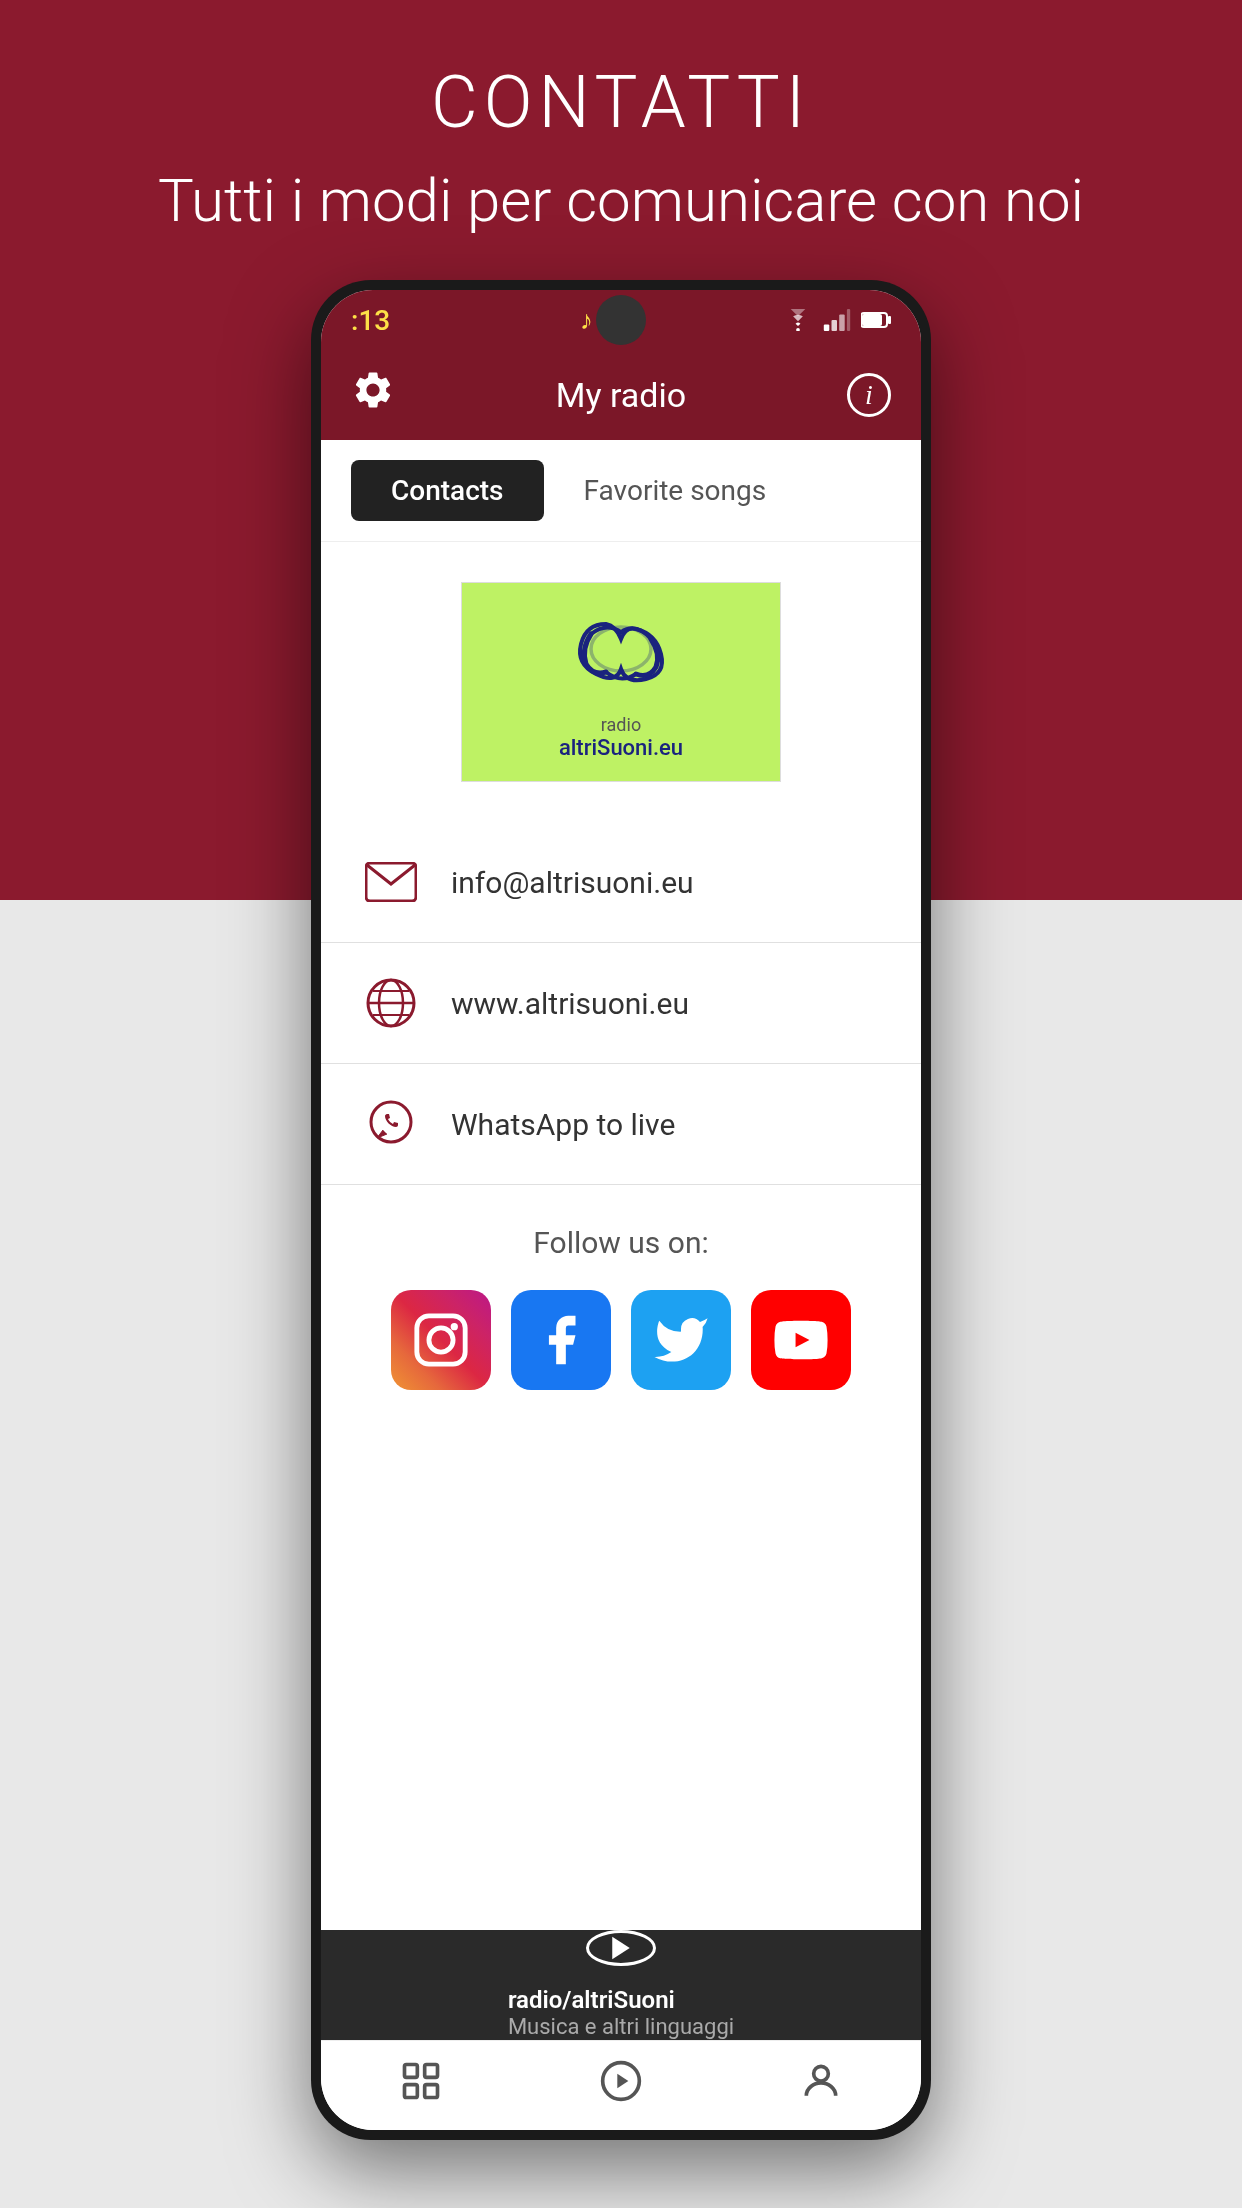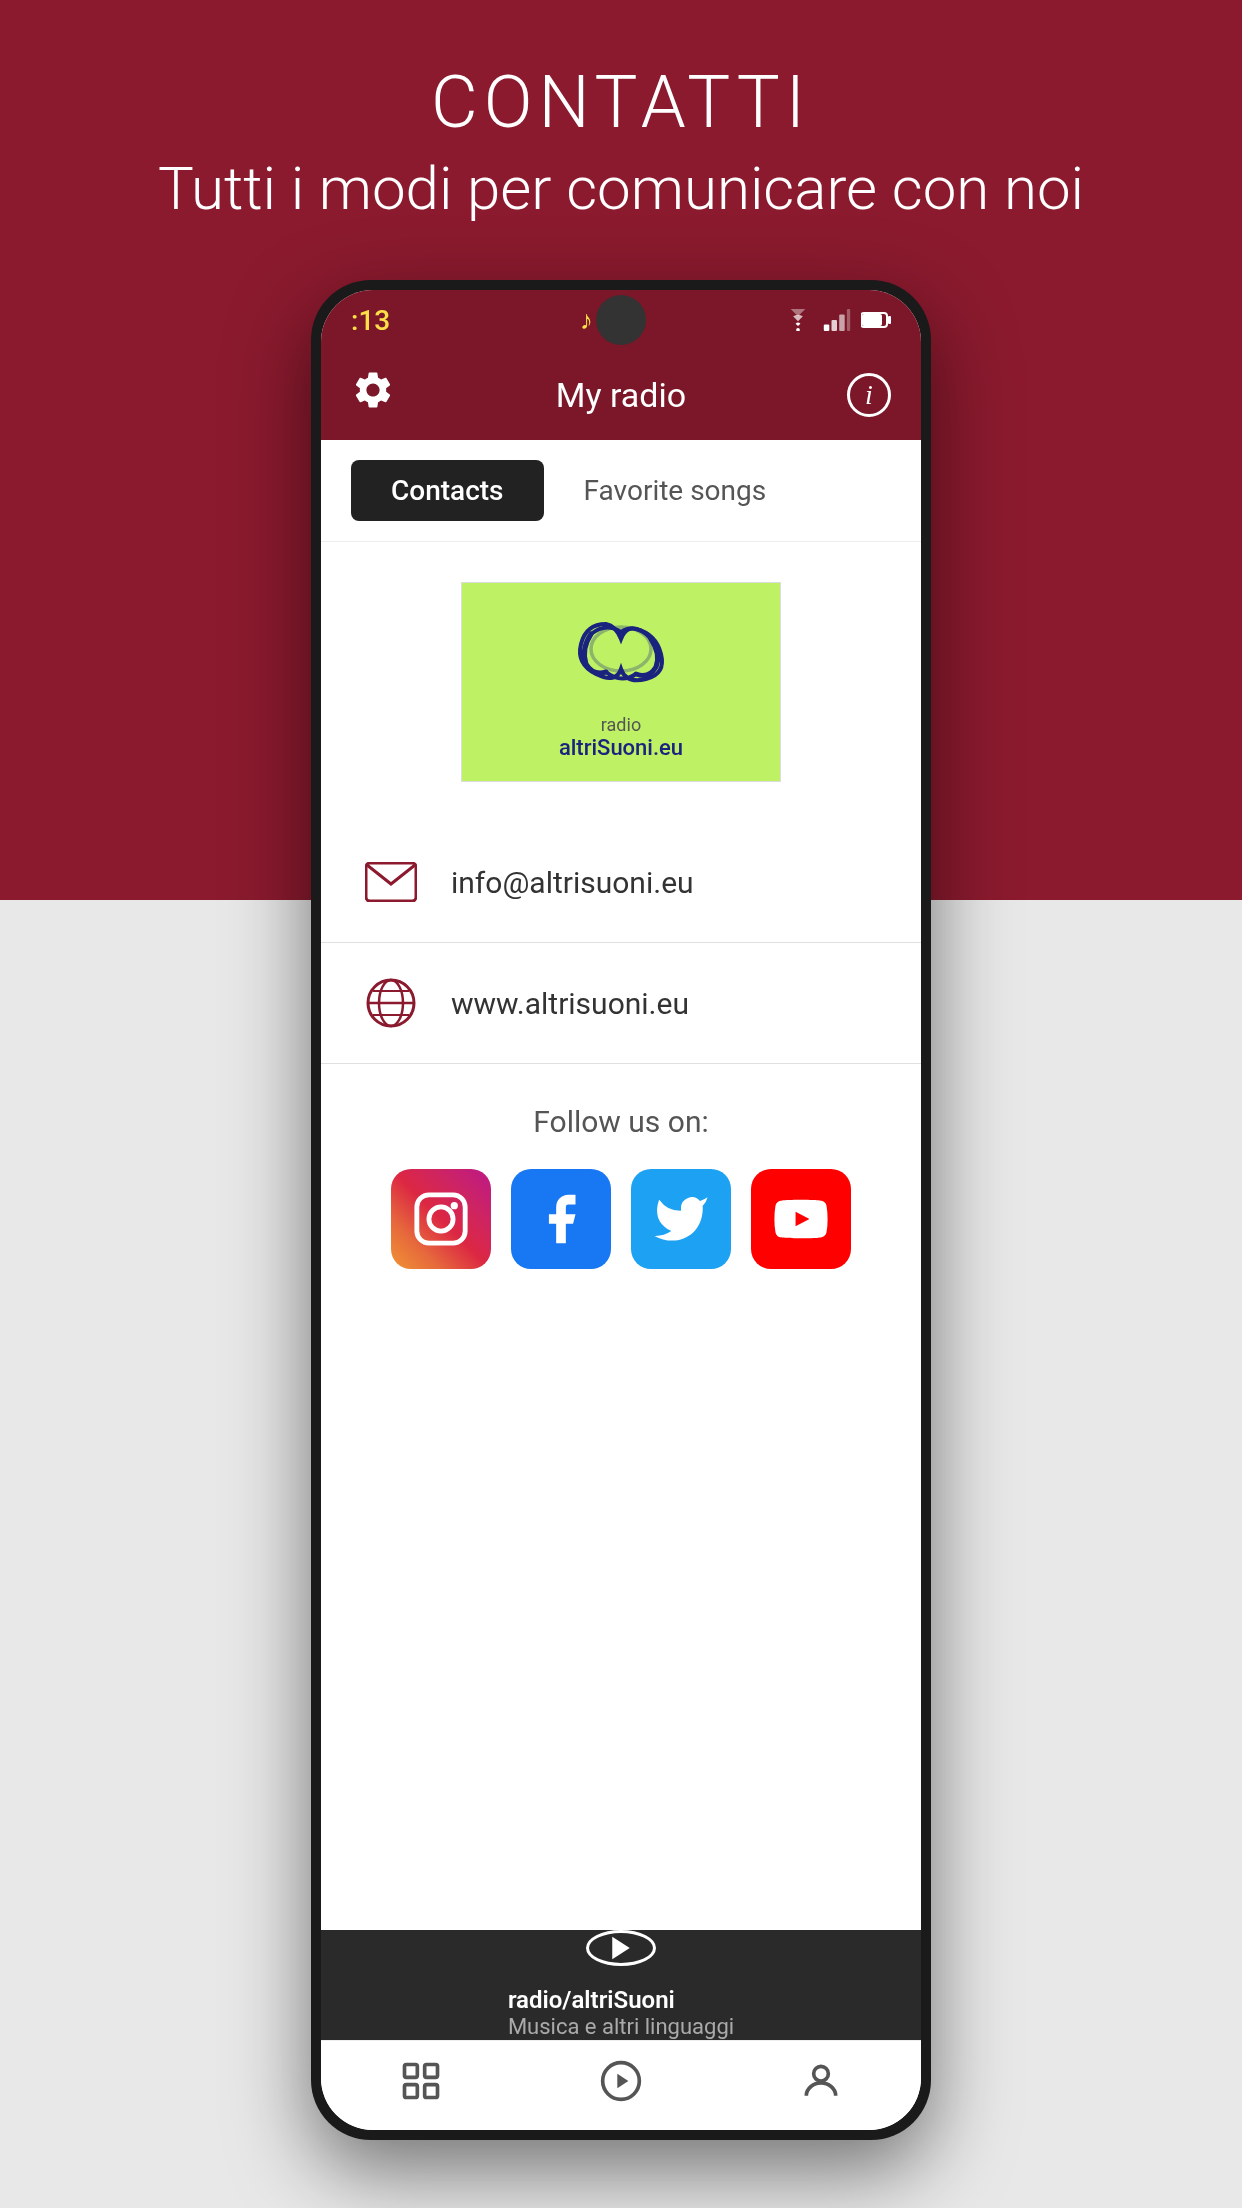--- a/index.html
+++ b/index.html
@@ -41,21 +41,21 @@
       width: 100%;
       text-align: center;
       color: white;
       padding: 0 60px;
     }
 
     .page-title-main {
       font-size: 72px;
       font-weight: 300;
       letter-spacing: 6px;
-      margin-bottom: 8px;
+      margin-bottom: 20px;
     }
 
     .page-title-sub {
       font-size: 60px;
       font-weight: 300;
     }
 
     
     .phone-mockup {
       position: absolute;
@@ -433,20 +433,31 @@
             <circle cx="26" cy="26" r="23" stroke="#8B1A2E" stroke-width="3"></circle>
             <ellipse cx="26" cy="26" rx="12" ry="23" stroke="#8B1A2E" stroke-width="2.5"></ellipse>
             <line x1="3" y1="26" x2="49" y2="26" stroke="#8B1A2E" stroke-width="2.5"></line>
             <line x1="8" y1="14" x2="44" y2="14" stroke="#8B1A2E" stroke-width="2"></line>
             <line x1="8" y1="38" x2="44" y2="38" stroke="#8B1A2E" stroke-width="2"></line>
           </svg>
         </div>
         <span class="contact-text">www.altrisuoni.eu</span>
       </div>
 
+      <div class="contact-item">
+        <div class="contact-icon">
+          <svg width="52" height="52" viewBox="0 0 52 52" fill="none">
+            <circle cx="26" cy="24" r="20" stroke="#8B1A2E" stroke-width="3"></circle>
+            <path d="M18 32 L12 40 L22 36" fill="#8B1A2E" stroke="#8B1A2E" stroke-width="1"></path>
+
+            <path d="M20 18 C20 17 21 16 22 16 L24 16 L25 20 L23 21 C24 23 26 25 28 26 L29 24 L33 25 L33 27 C33 28 32 29 31 29 C26 29 20 23 20 18Z" fill="#8B1A2E"></path>
+          </svg>
+        </div>
+        <span class="contact-text">WhatsApp to live</span>
+      </div>
     </div>
 
     <div class="follow-section">
       <div class="follow-title">Follow us on:</div>
       <div class="social-icons-row">
 
         <div class="social-icon-box social-instagram">
           <svg width="58" height="58" viewBox="0 0 24 24" fill="white">
             <rect x="2" y="2" width="20" height="20" rx="5" ry="5" stroke="white" stroke-width="2" fill="none"></rect>
             <circle cx="12" cy="12" r="5" stroke="white" stroke-width="2" fill="none"></circle>

